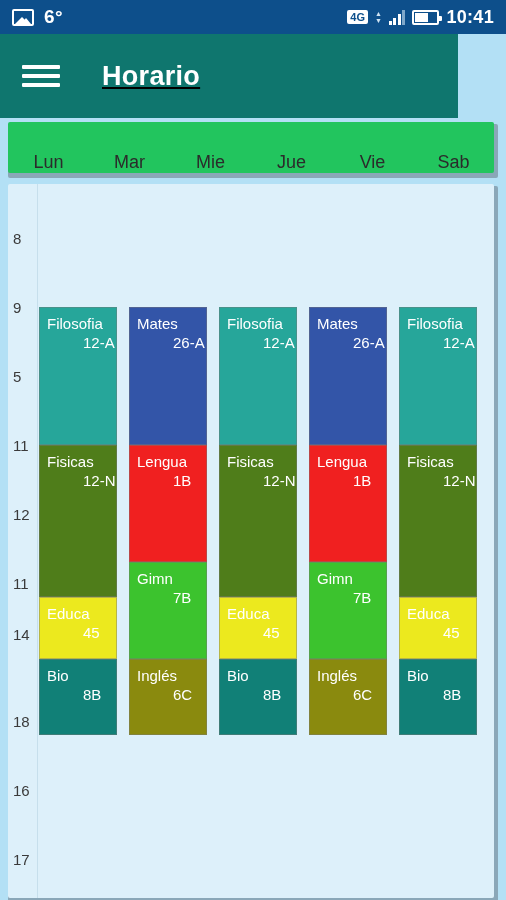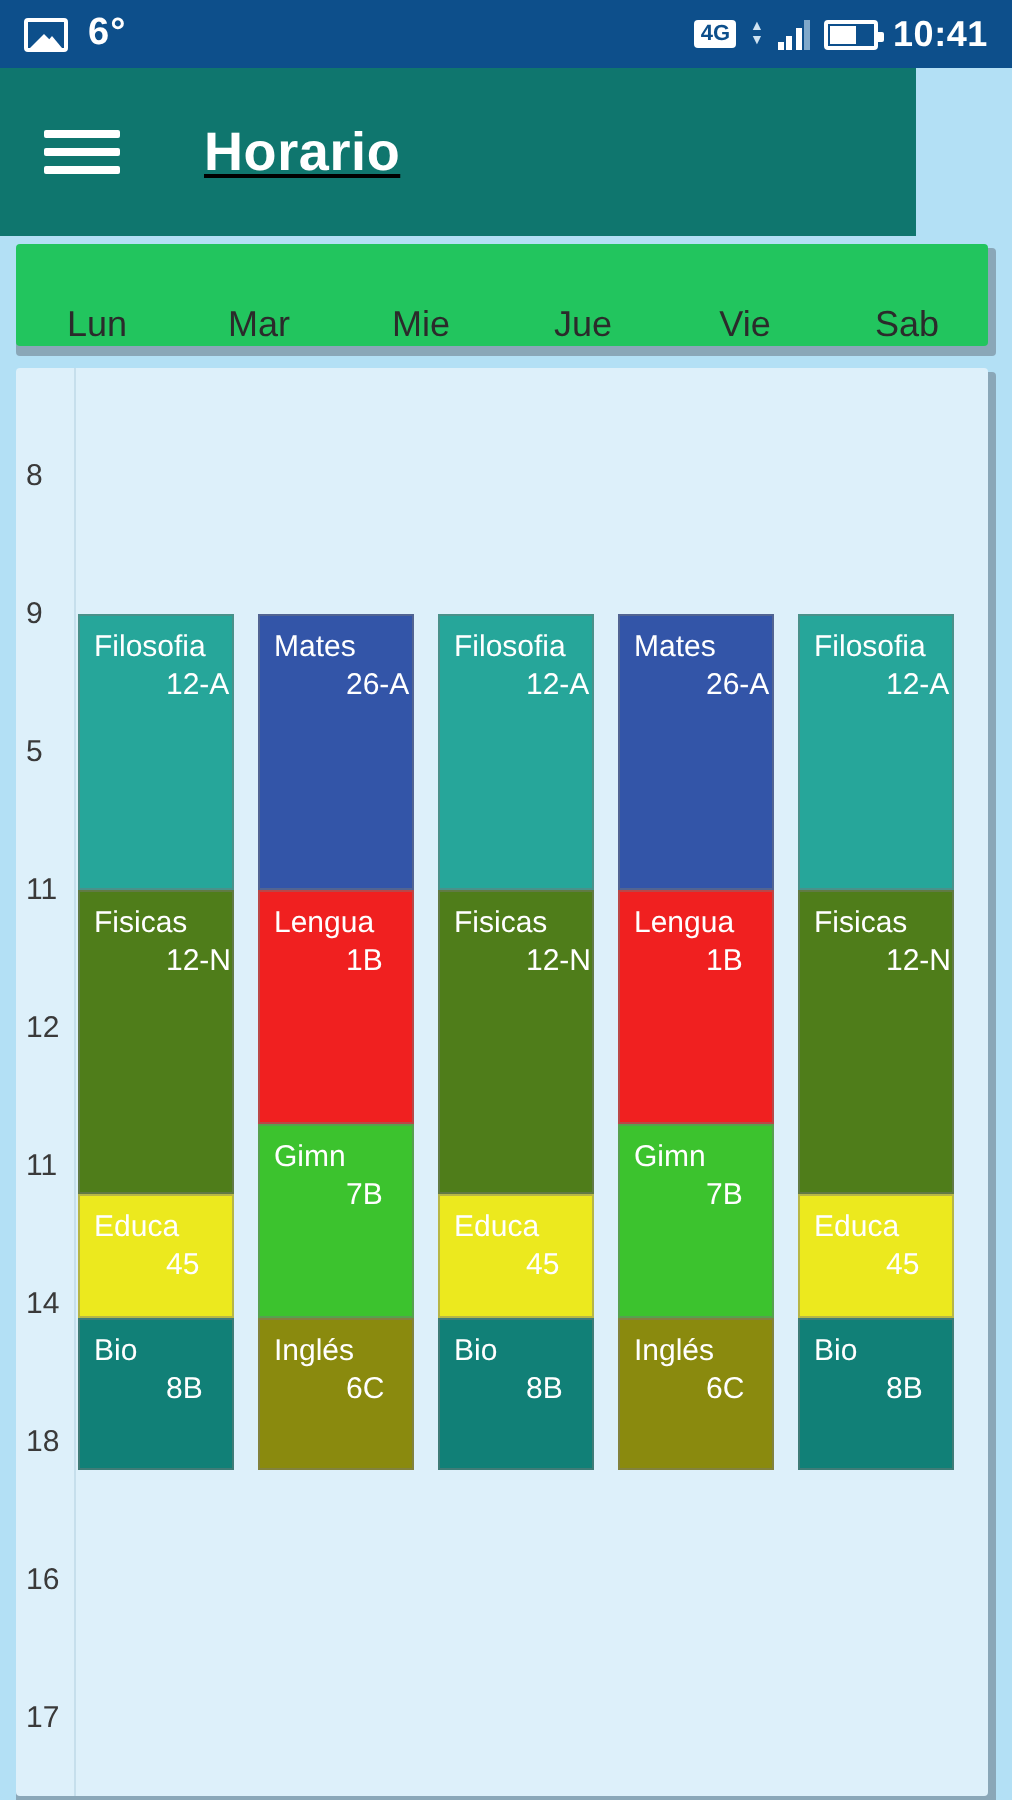--- a/index.html
+++ b/index.html
@@ -262,21 +262,21 @@
 
   <div class="panel-shadow"></div>
   <div class="panel">
     <div class="hour-axis" id="hour-axis">
         <div class="hour-label" style="top: 54px;">8</div>
         <div class="hour-label" style="top: 123px;">9</div>
         <div class="hour-label" style="top: 192px;">5</div>
         <div class="hour-label" style="top: 261px;">11</div>
         <div class="hour-label" style="top: 330px;">12</div>
         <div class="hour-label" style="top: 399px;">11</div>
-        <div class="hour-label" style="top: 468px; text-align: center;">14</div>
+        <div class="hour-label" style="top: 450px; text-align: center;">14</div>
         <div class="hour-label" style="top: 537px;">18</div>
         <div class="hour-label" style="top: 606px;">16</div>
         <div class="hour-label" style="top: 675px;">17</div>
       </div>
     <div class="axis-line"></div>
     <div class="grid" id="grid">
         <div class="block" style="left: 2px; width: 78px; top: 123px; height: 138px; background: rgb(38, 166, 154);">
           <span class="b-name">Filosofia</span>
           <span class="b-room">12-A</span>
         </div>

